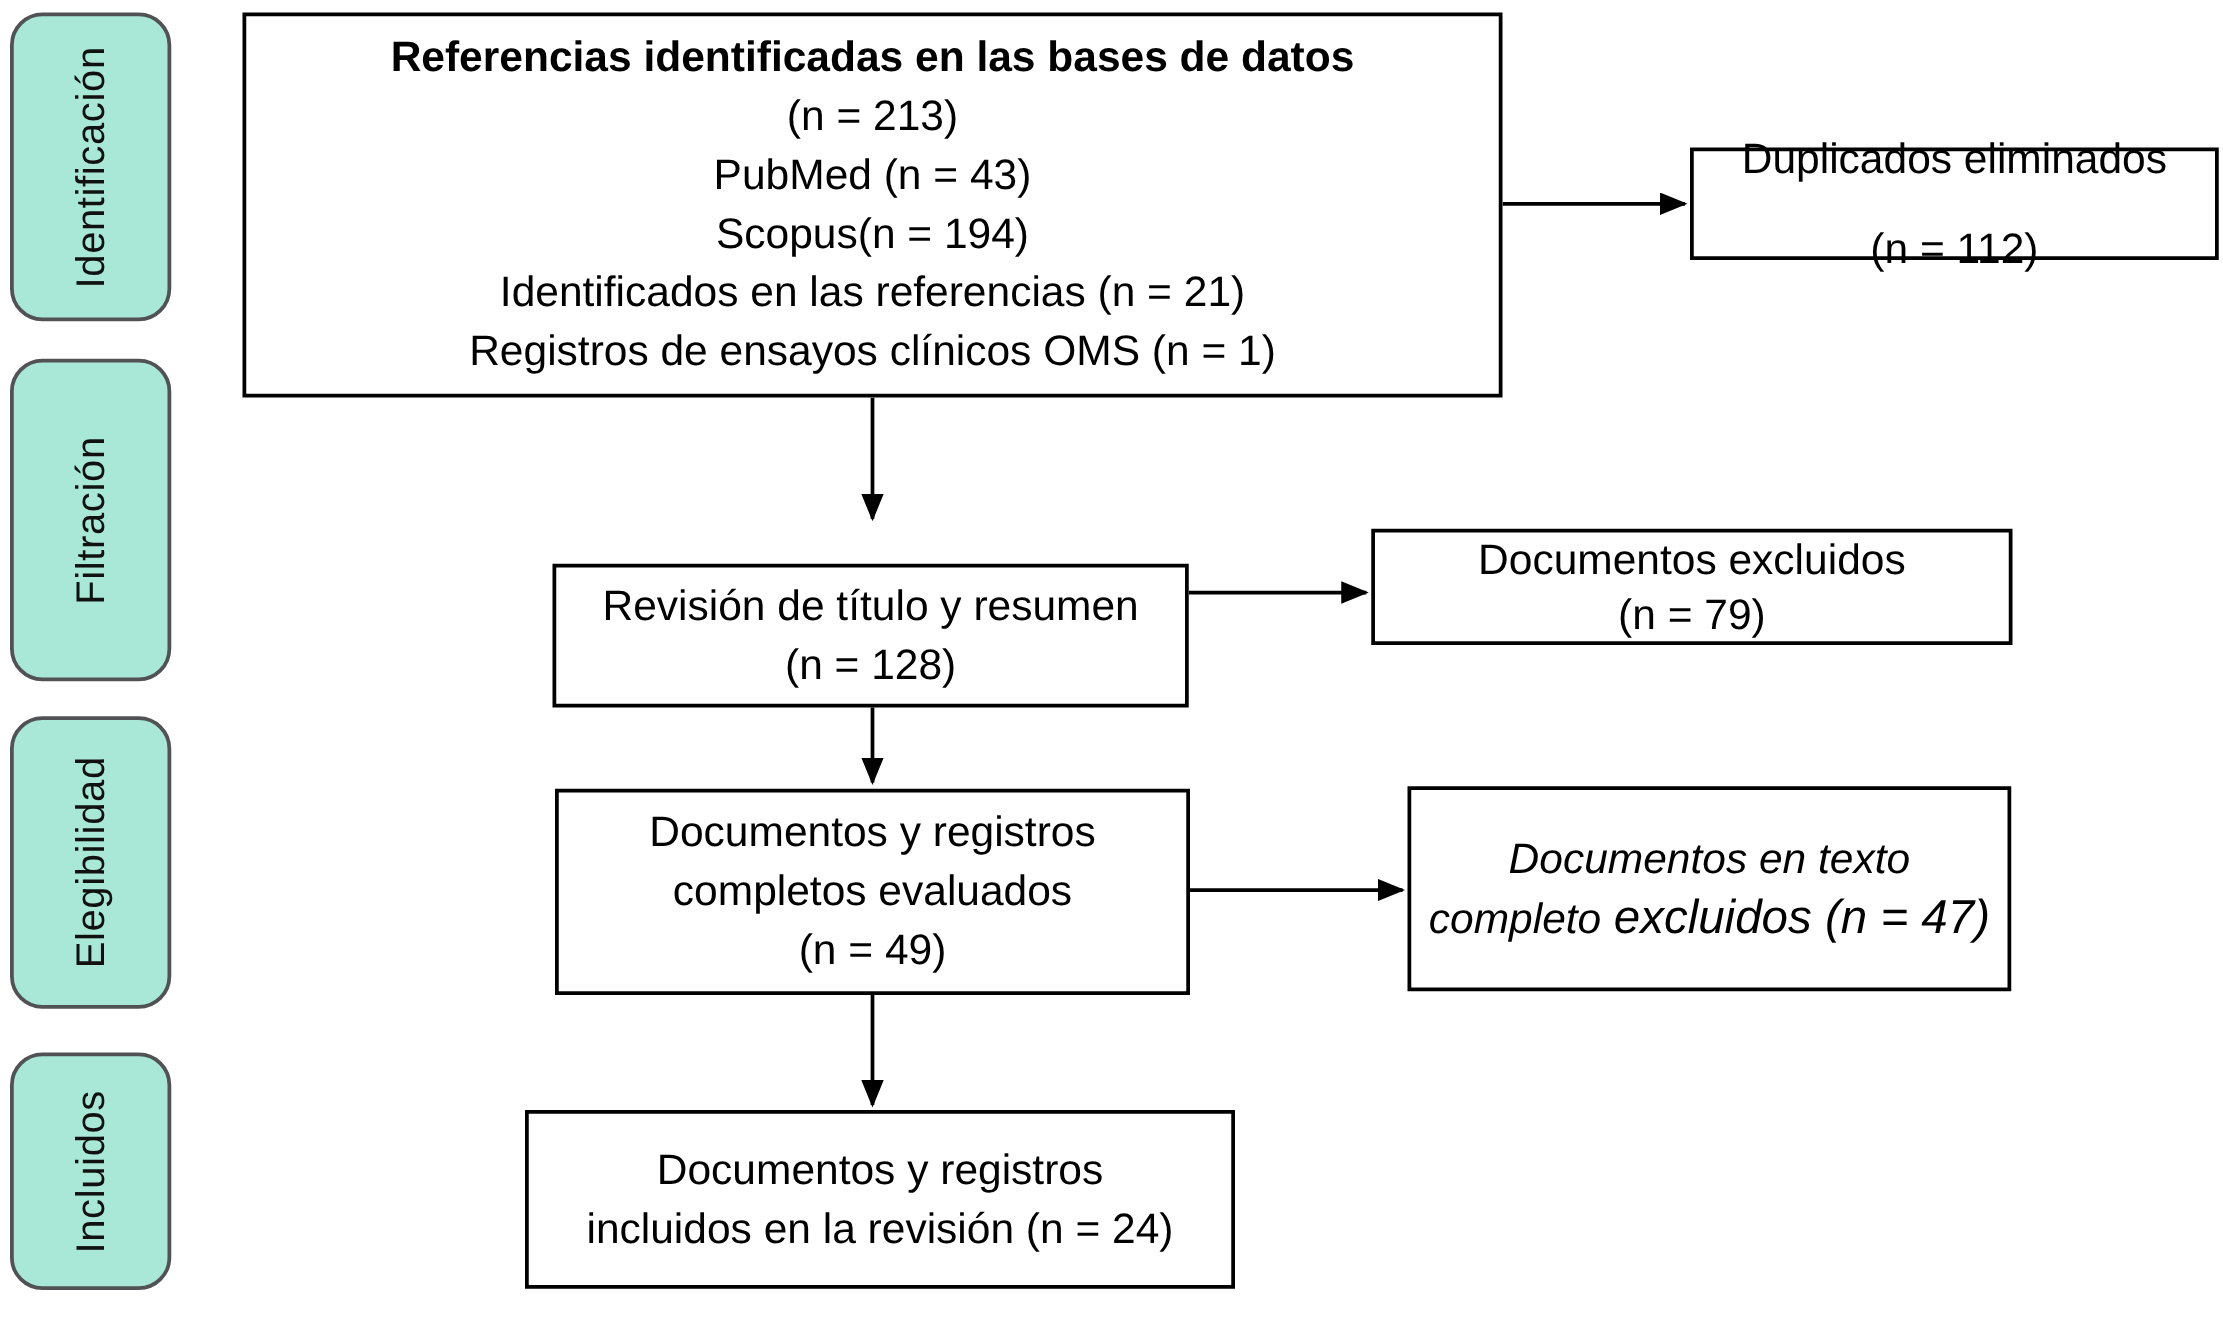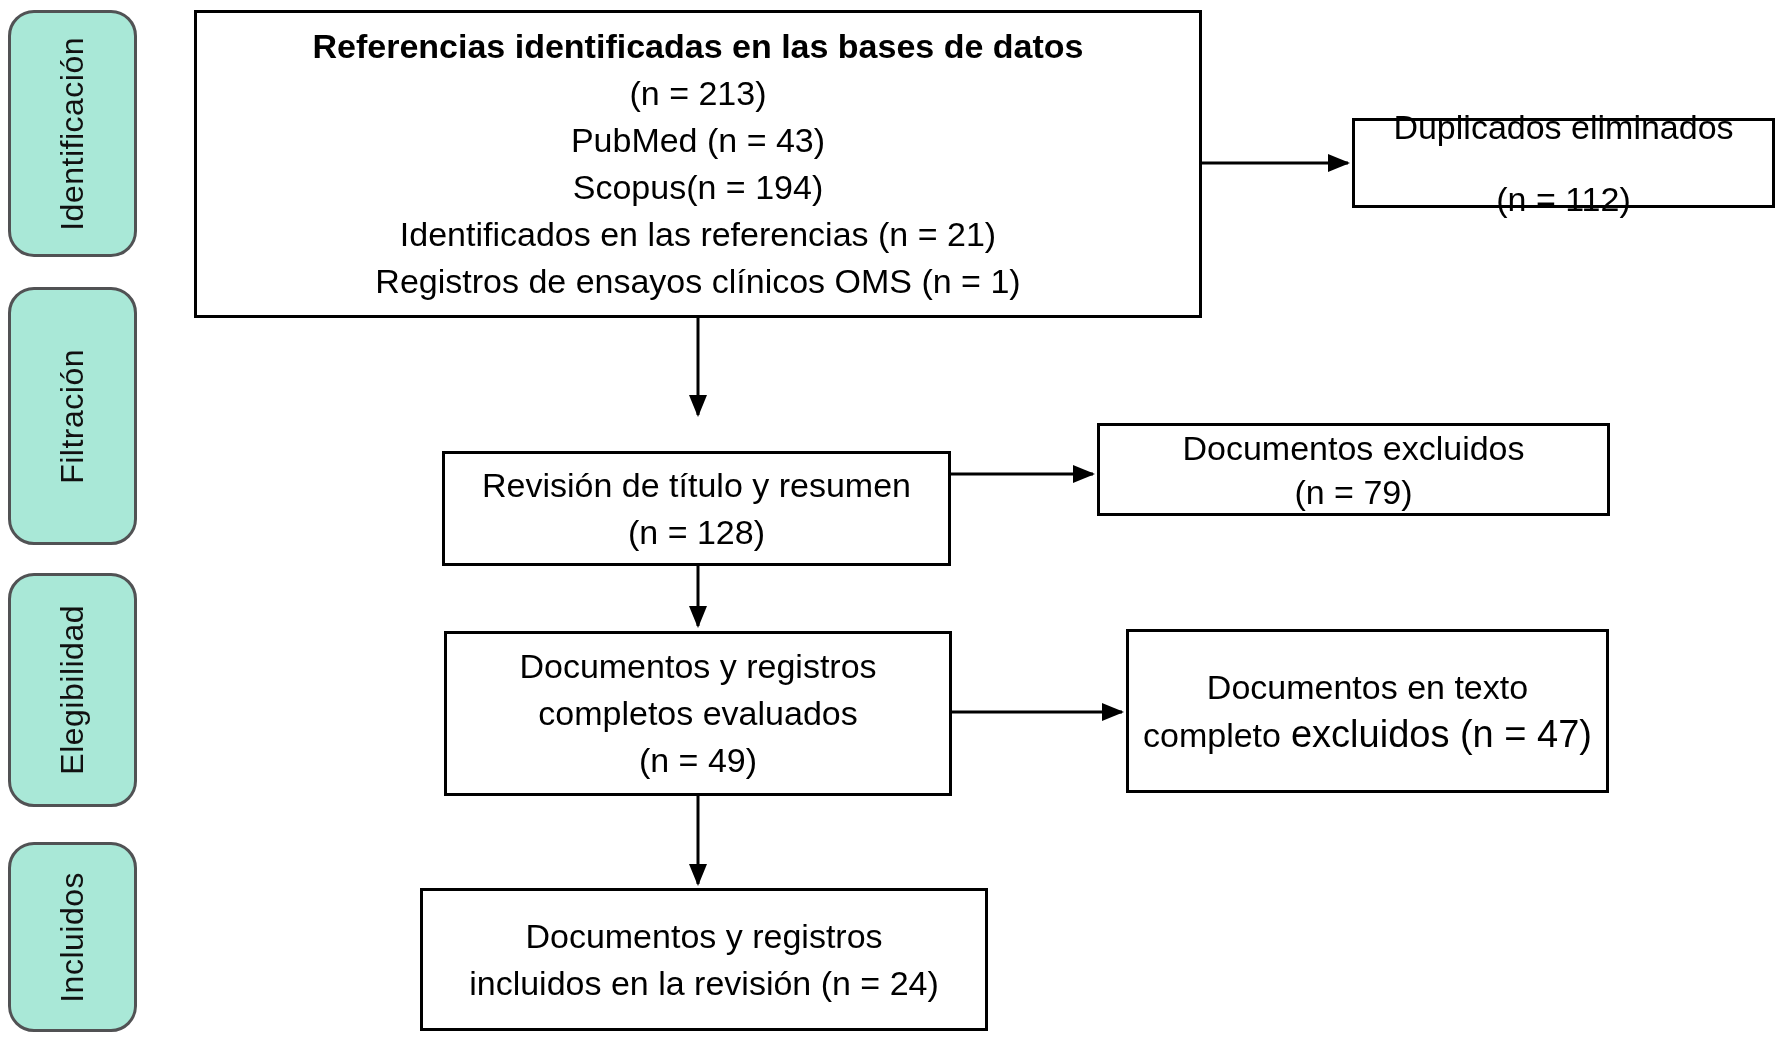--- a/index.html
+++ b/index.html
@@ -121,21 +121,21 @@
     <div>Documentos excluidos</div>
     <div>(n = 79)</div>
   </div>
 
   <div class="node" style="left:444px; top:631px; width:508px; height:165px;">
     <div>Documentos y registros</div>
     <div>completos evaluados</div>
     <div>(n = 49)</div>
   </div>
 
-  <div class="node" style="left:1126px; top:629px; width:483px; height:164px;">
+  <div class="node" style="left:1126px; top:629px; width:483px; height:164px;font-style:italic;">
     <div>Documentos en texto</div>
     <div>
       <span>completo</span><span class="emphasis-large">excluidos (n = 47)</span>
     </div>
   </div>
 
   <div class="node" style="left:420px; top:888px; width:568px; height:143px;">
     <div>Documentos y registros</div>
     <div>incluidos en la revisión (n = 24)</div>
   </div>

